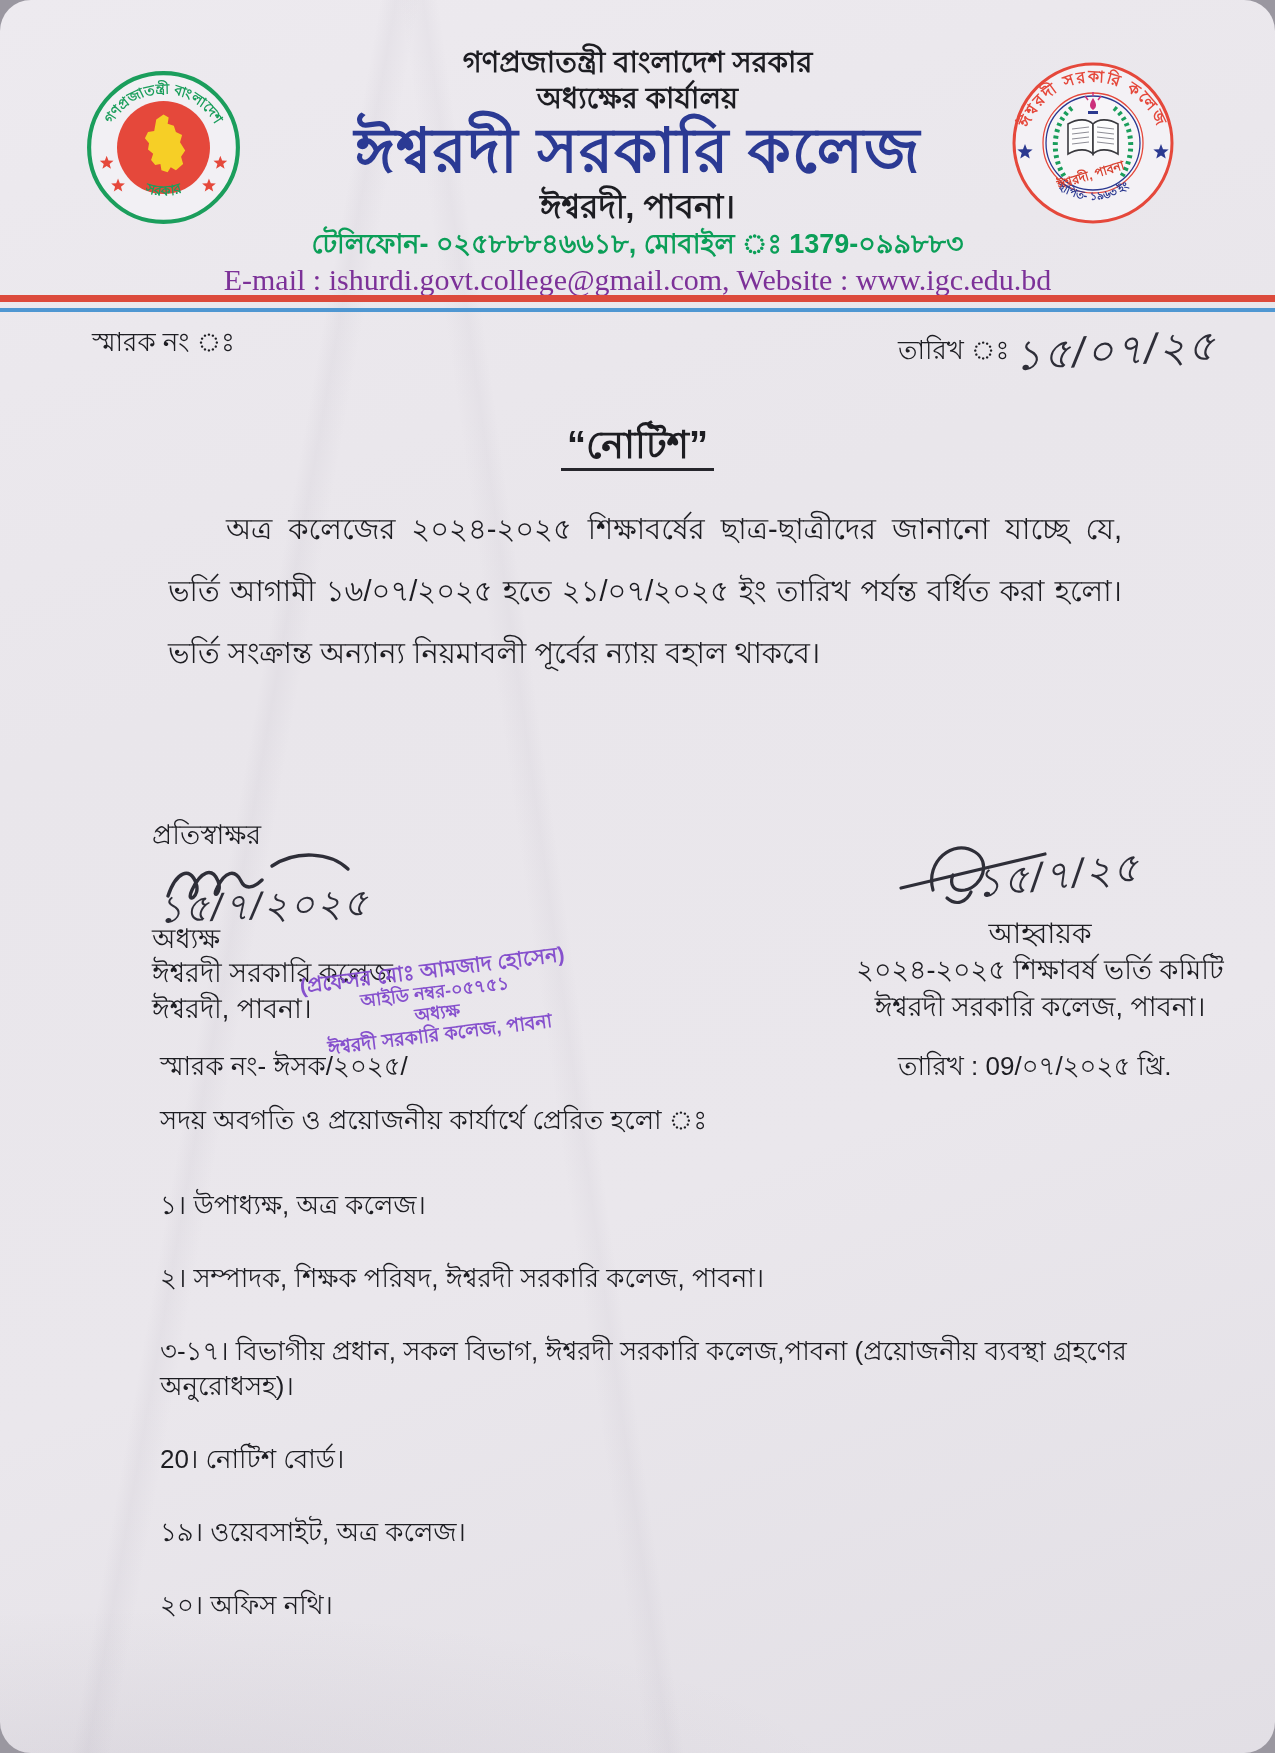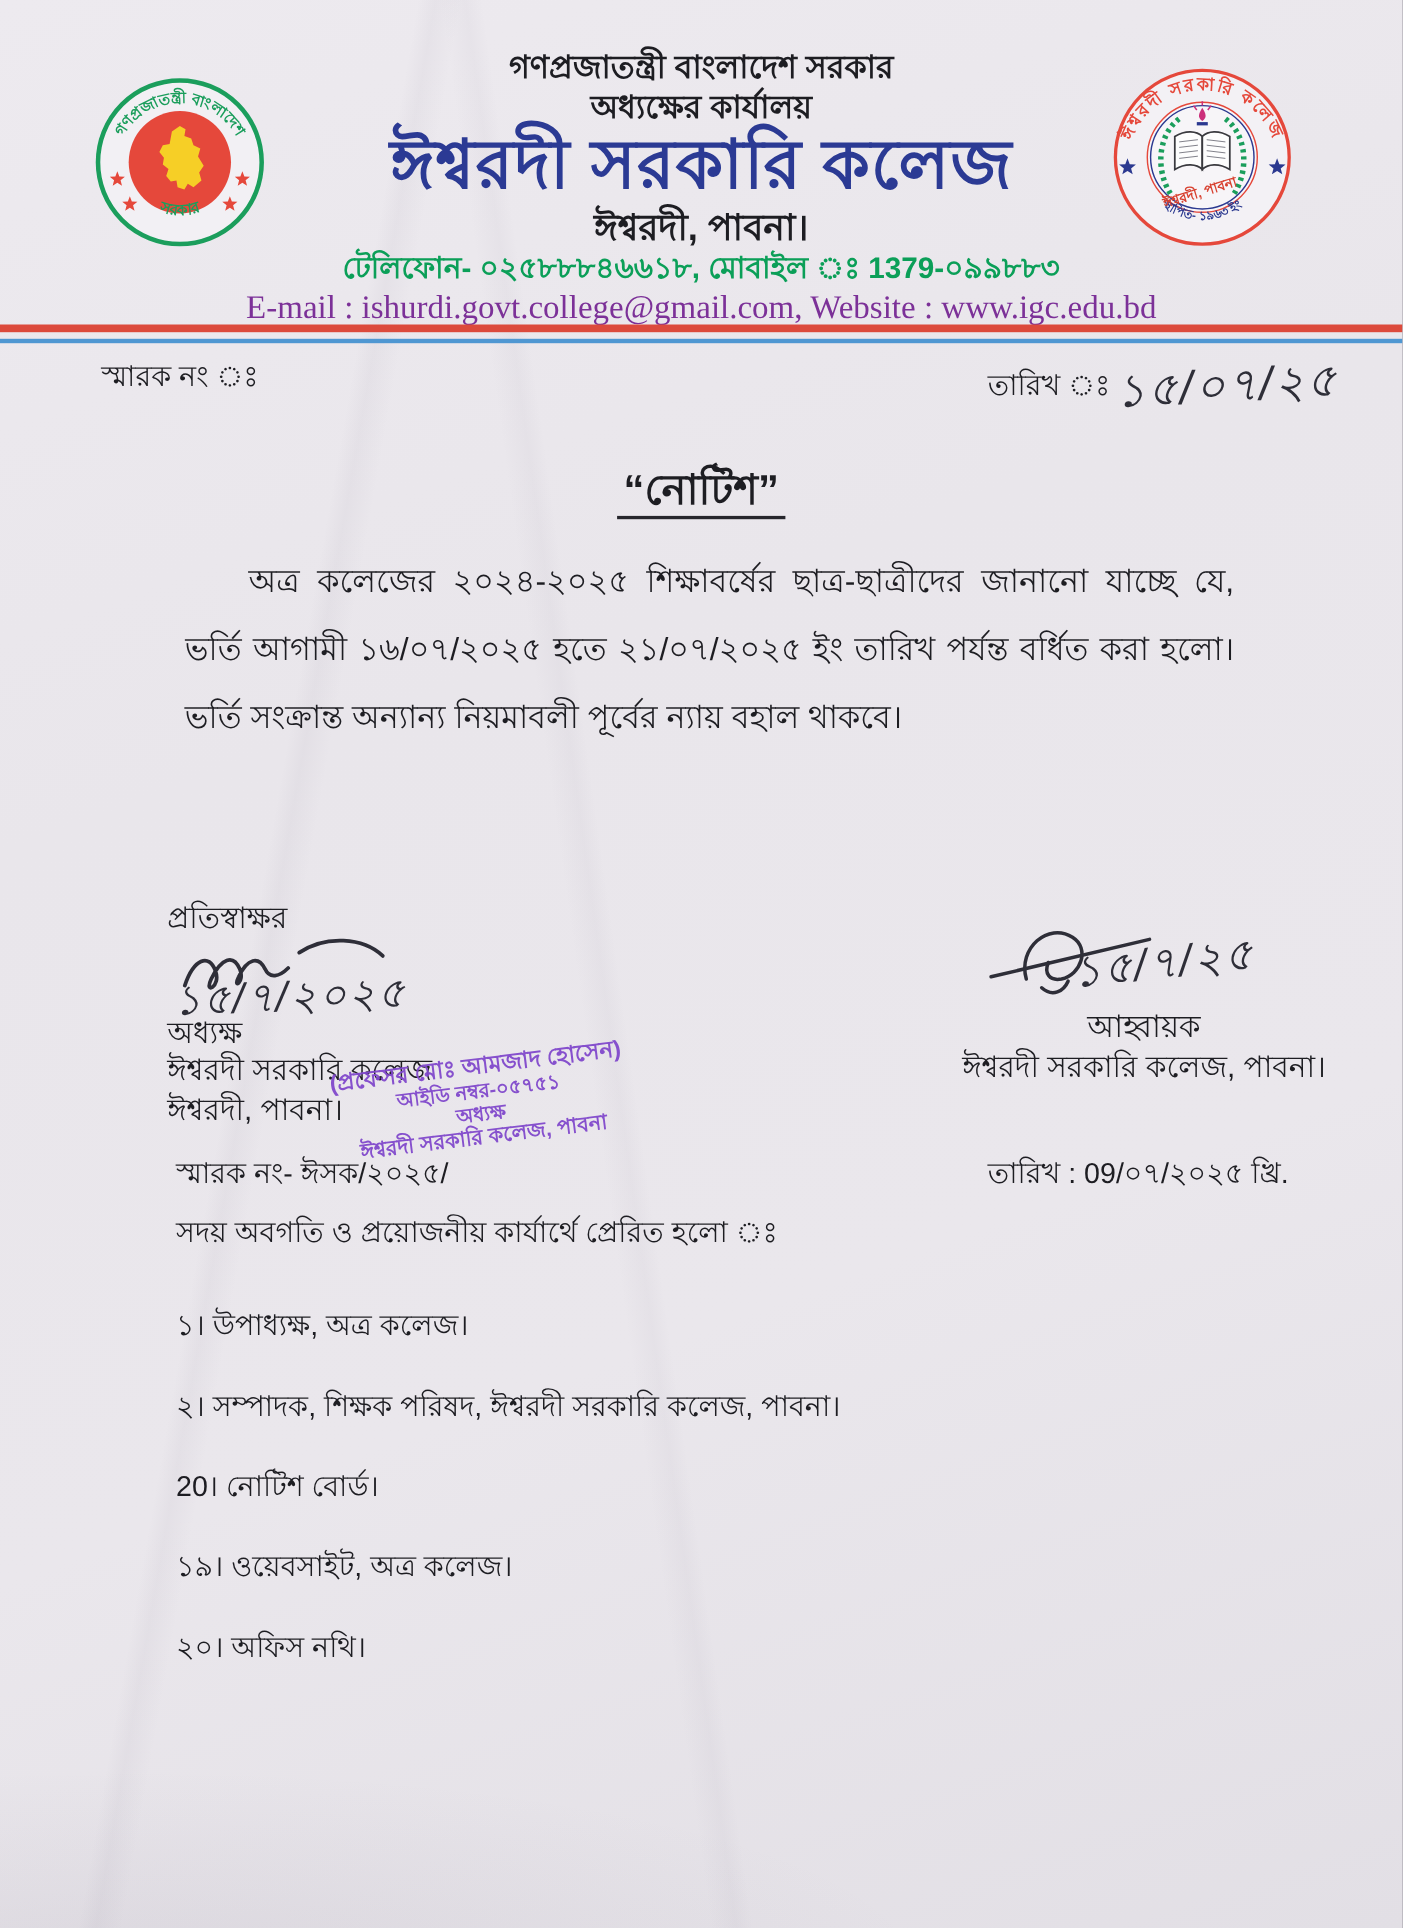--- a/index.html
+++ b/index.html
@@ -1,20 +1,21 @@
 <!DOCTYPE html>
 <html><head>
 <meta charset="utf-8">
 <style>
   html,body{margin:0;padding:0;}
   body{background:#9a97a0;font-family:"Liberation Sans","DejaVu Sans",sans-serif;}
   .page{
     position:relative;width:1275px;height:1753px;margin:0 auto;overflow:hidden;
     background:linear-gradient(160deg,#edeaef 0%,#e9e6eb 35%,#eae7ec 65%,#e2dfe5 100%);
     color:#1d1d22;
+    border-radius:31px;
   }
   .page::before{ 
     content:"";position:absolute;inset:0;pointer-events:none;
     background:
       linear-gradient(100deg,transparent 24%,rgba(110,100,125,.05) 25%,transparent 26.5%),
       linear-gradient(262deg,transparent 55%,rgba(110,100,125,.045) 56%,transparent 57.5%),
       radial-gradient(1200px 300px at 10% 102%,rgba(90,80,105,.08),transparent 60%);
   }
   .center{position:absolute;left:0;right:0;text-align:center;}
   
@@ -203,28 +204,30 @@
       <svg width="260" height="84" viewBox="0 0 260 84" style="position:absolute;left:50px;top:0;">
         <g stroke="#2e2e38" stroke-width="3.2" fill="none" stroke-linecap="round">
           <path d="M38,58 c -8,-28 20,-52 42,-38 c 16,10 8,34 -10,38 c -11,2 -16,-5 -12,-15"></path>
           <path d="M6,56 L150,22"></path>
           <path d="M52,66 c 10,9 20,3 24,-6"></path>
         </g>
       </svg>
       <div class="hand">১৫/৭/২৫</div>
     </div>
     <div class="role">আহ্বায়ক</div>
+    <div class="committee">২০২৪-২০২৫ শিক্ষাবর্ষ ভর্তি কমিটি</div>
     <div class="org">ঈশ্বরদী সরকারি কলেজ, পাবনা।</div>
   </div>
 
   <div class="memo2">স্মারক নং- ঈসক/২০২৫/</div>
   <div class="date2">তারিখ : 09/০৭/২০২৫ খ্রি.</div>
 
   <div class="dist-head">সদয় অবগতি ও প্রয়োজনীয় কার্যার্থে প্রেরিত হলো ঃ</div>
   <div class="dist-list">
     <div class="dist-item">১। উপাধ্যক্ষ, অত্র কলেজ।</div>
     <div class="dist-item">২। সম্পাদক, শিক্ষক পরিষদ, ঈশ্বরদী সরকারি কলেজ, পাবনা।</div>
+    <div class="dist-item">৩-১৭। বিভাগীয় প্রধান, সকল বিভাগ, ঈশ্বরদী সরকারি কলেজ,পাবনা (প্রয়োজনীয় ব্যবস্থা গ্রহণের অনুরোধসহ)।</div>
     <div class="dist-item">20। নোটিশ বোর্ড।</div>
     <div class="dist-item">১৯। ওয়েবসাইট, অত্র কলেজ।</div>
     <div class="dist-item">২০। অফিস নথি।</div>
   </div>
 
 </div>
 
 </body></html>

